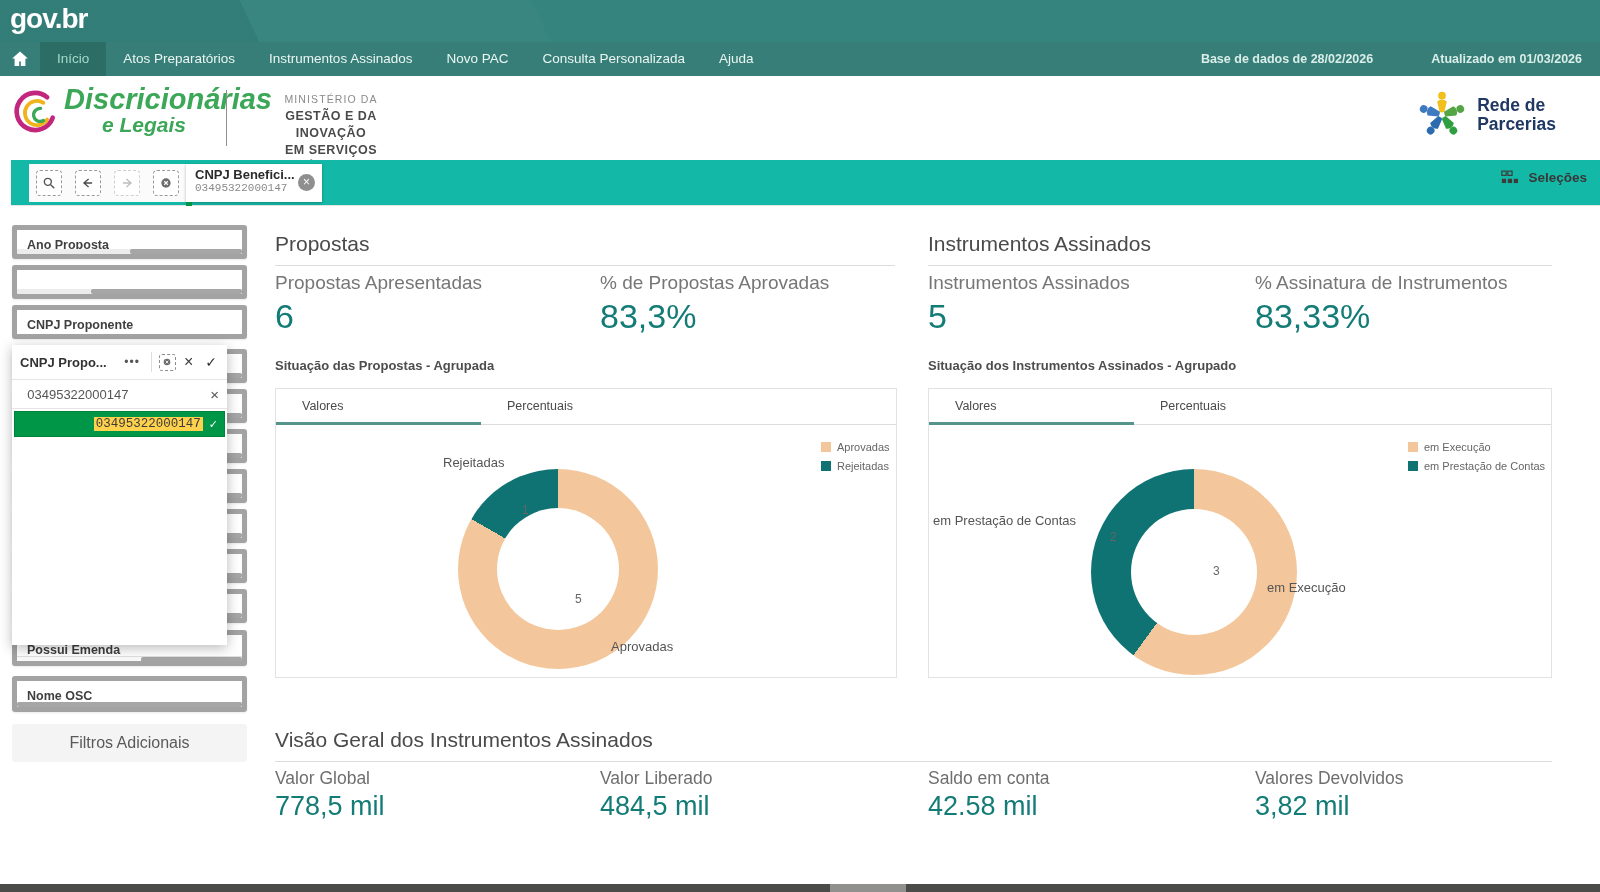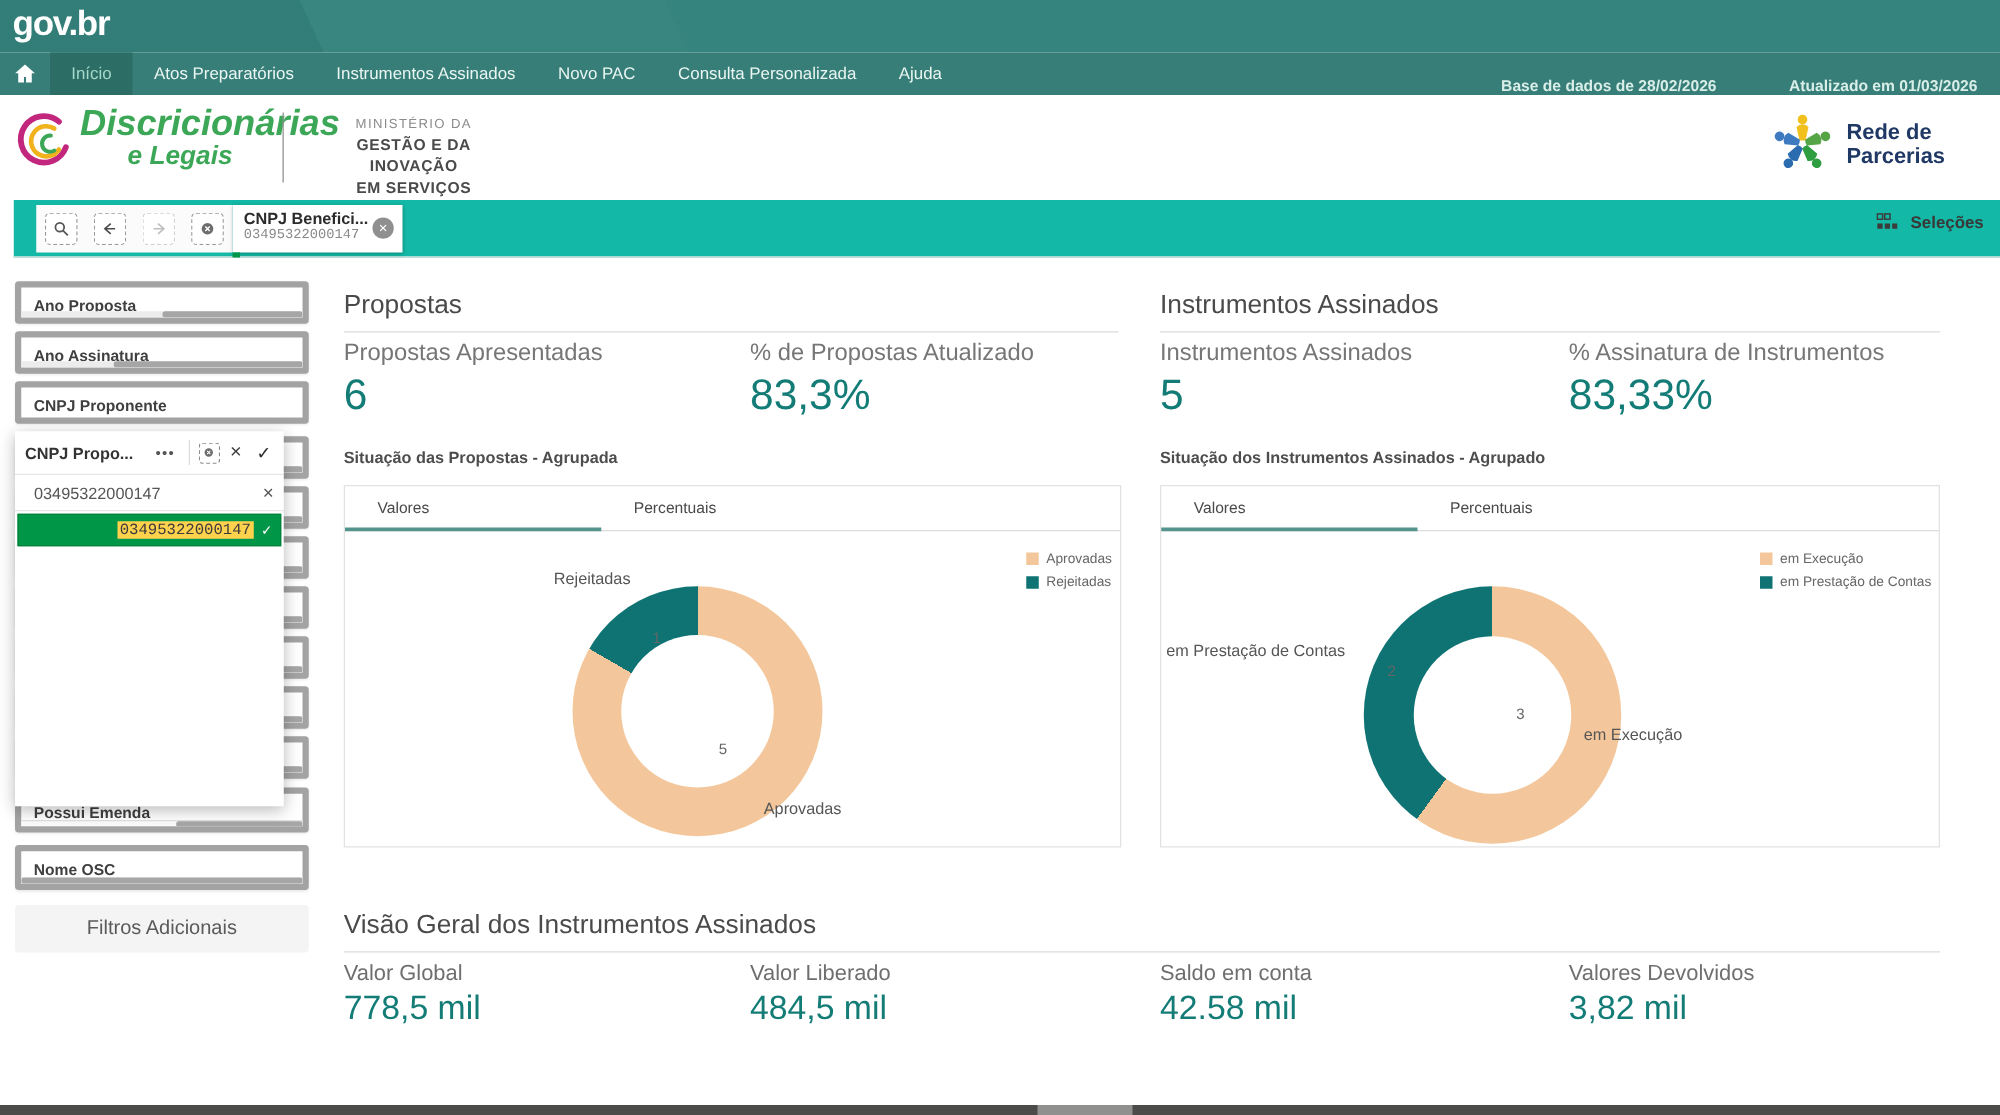--- a/index.html
+++ b/index.html
@@ -5,21 +5,21 @@
   * { margin:0; padding:0; box-sizing:border-box; }
   html,body { width:1600px; height:892px; }
   body { position:relative; font-family:"Liberation Sans", sans-serif; background:#fff; overflow:hidden; }
 
   
   .topbar { position:absolute; left:0; top:0; width:1600px; height:42px; background:#35847D;
             background-image:linear-gradient(65deg, rgba(0,0,0,0.05) 0 16%, rgba(255,255,255,0.02) 16% 34%, transparent 34%); }
   .brand { position:absolute; left:10px; top:3px; color:#fff; font-size:28px; font-weight:bold; letter-spacing:-1px; }
 
   
-  .navbar { position:absolute; left:0; top:42px; width:1600px; height:34px; background:#377E78; display:flex; align-items:flex-end; }
+  .navbar { position:absolute; left:0; top:42px; width:1600px; height:34px; background:#377E78; display:flex; align-items:center; }
   .home-btn { width:40px; height:34px; display:flex; align-items:center; justify-content:center; cursor:pointer; }
   .nav-item { height:34px; line-height:34px; padding:0 17px; color:#EAF6F2; font-size:13.5px; cursor:pointer; white-space:nowrap; }
   .nav-item.active { background:#2C6D66; color:#A5DACA; }
   .nav-right { margin-left:auto; display:flex; gap:58px; padding-right:18px; }
   .nav-date { color:#D9EEE8; font-size:12.5px; font-weight:bold; white-space:nowrap; }
 
   
   .header { position:absolute; left:0; top:76px; width:1600px; height:84px; background:#fff; }
   .logo-wrap { position:absolute; left:10px; top:8px; display:flex; }
   .logo-text { margin-left:2px; color:#3BA757; font-style:italic; font-weight:bold; }
@@ -215,21 +215,20 @@
   </div>
 </div>
 
 <div class="fbox" style="top:225px">
   <div class="fbox-label">Ano Proposta</div>
   <div class="strip">
       <div class="thumb" style="left:50%;width:50%"></div>
     </div>
 </div>
 <div class="fbox" style="top:265px">
-  <div class="fbox-label">Ano Assinatura</div>
   <div class="strip">
       <div class="thumb" style="left:33%;width:67%"></div>
     </div>
 </div>
 <div class="fbox" style="top:305px">
   <div class="fbox-label">CNPJ Proponente</div>
 </div>
 
 <div class="fbox" style="top:349px">
     <div class="strip">
@@ -305,21 +304,21 @@
   </div>
   <div class="sel-row">
     <span class="sel-val">03495322000147</span>
     <span class="sel-check">✓</span>
   </div>
 </div>
 
 <div class="section-title" style="left:275px;top:232px;width:620px">Propostas</div>
 <div class="kpi-label" style="left:275px;top:272px">Propostas Apresentadas</div>
 <div class="kpi-value" style="left:275px;top:297px">6</div>
-<div class="kpi-label" style="left:600px;top:272px">% de Propostas Atualizado</div>
+<div class="kpi-label" style="left:600px;top:272px">% de Propostas Aprovadas</div>
 <div class="kpi-value" style="left:600px;top:297px">83,3%</div>
 <div class="chart-subtitle" style="left:275px;top:358px">Situação das Propostas - Agrupada</div>
 
 <div class="card" style="left:275px;width:622px">
   <div class="tabs">
     <div class="tab active">Valores</div>
     <div class="tab">Percentuais</div>
   </div>
   <div class="donut" style="left: 182px; top: 80px; width: 200px; height: 200px; background: conic-gradient(rgb(243, 199, 155) 0deg, rgb(243, 199, 155) 300deg, rgb(15, 115, 115) 300deg, rgb(15, 115, 115) 360deg);">
     <div class="hole" style="left:39px;top:39px;width:122px;height:122px"></div>

